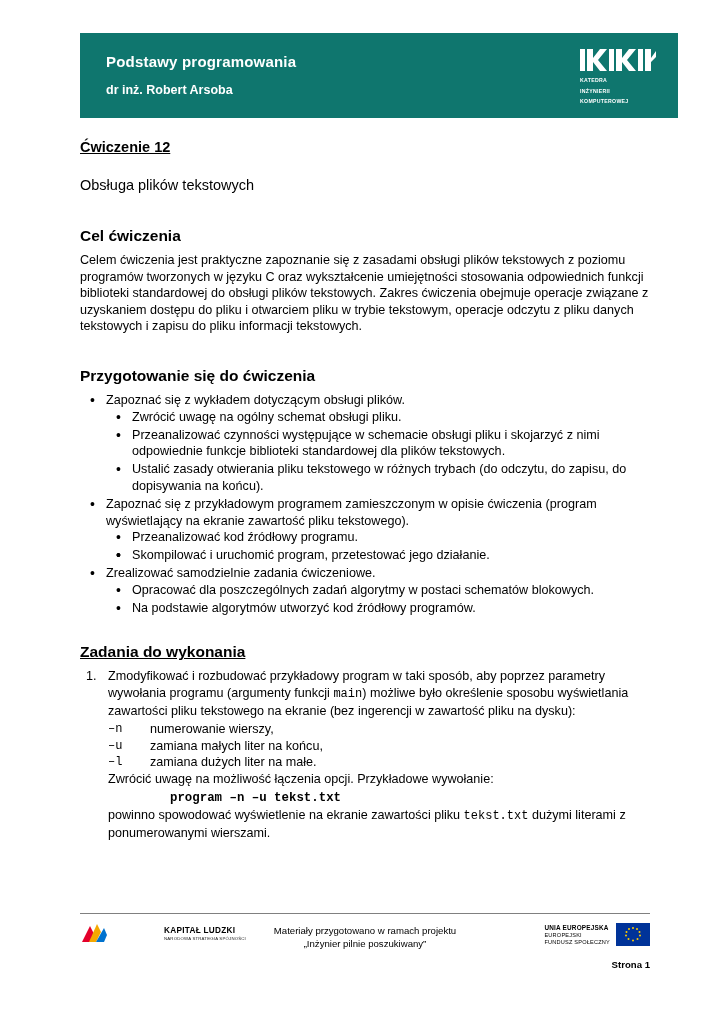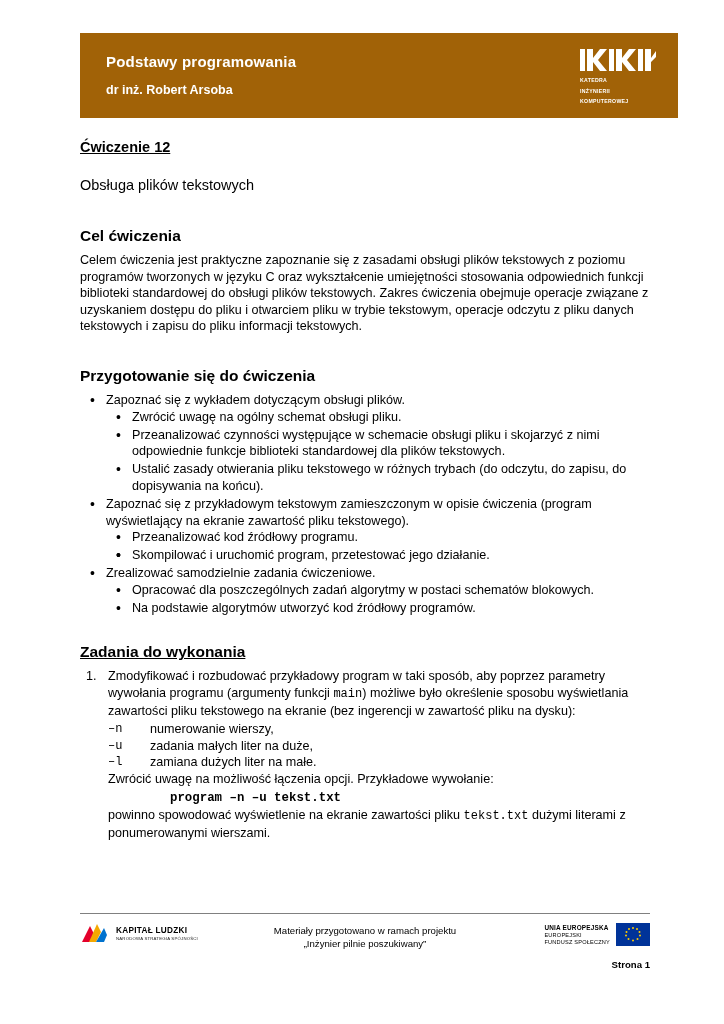--- a/index.html
+++ b/index.html
@@ -22,21 +22,21 @@
     background: #ffffff;
   }
 
   
   .header {
     position: absolute;
     left: 80px;
     top: 33px;
     width: 598px;
     height: 85px;
-    background: #a16207;
+    background: #0f766e;
     display: flex;
     align-items: flex-start;
     justify-content: space-between;
   }
   .header-text {
     padding: 20px 0 0 26px;
   }
   .header-title {
     color: #ffffff;
     font-size: 15px;
@@ -213,20 +213,21 @@
     justify-content: space-between;
   }
   .footer-left {
     display: flex;
     align-items: center;
     gap: 6px;
     width: 175px;
   }
   .kl-text {
     line-height: 1.1;
+    margin-left: 48px;
   }
   .kl-title {
     font-size: 8.2px;
     font-weight: bold;
     letter-spacing: 0.3px;
   }
   .kl-sub {
     font-size: 4.3px;
     letter-spacing: 0.2px;
     margin-top: 2px;
@@ -315,21 +316,21 @@
             <span>Przeanalizować czynności występujące w schemacie obsługi pliku i skojarzyć z nimi odpowiednie funkcje biblioteki standardowej dla plików tekstowych.</span>
           </li>
           <li>
             <span class="bullet">•</span>
             <span>Ustalić zasady otwierania pliku tekstowego w różnych trybach (do odczytu, do zapisu, do dopisywania na końcu).</span>
           </li>
         </ul>
       </li>
       <li>
         <span class="bullet">•</span>
-        <span>Zapoznać się z przykładowym tekstowym zamieszczonym w opisie ćwiczenia (program wyświetlający na ekranie zawartość pliku tekstowego).</span>
+        <span>Zapoznać się z przykładowym programem zamieszczonym w opisie ćwiczenia (program wyświetlający na ekranie zawartość pliku tekstowego).</span>
         <ul class="lvl2">
           <li>
             <span class="bullet">•</span>
             <span>Przeanalizować kod źródłowy programu.</span>
           </li>
           <li>
             <span class="bullet">•</span>
           </li>
           <li>
             <span class="bullet">•</span>
@@ -360,21 +361,21 @@
         <span class="num">1.</span>
         <span>Zmodyfikować i rozbudować przykładowy program w taki sposób, aby poprzez parametry wywołania programu (argumenty funkcji </span><code>main</code><span>) możliwe było określenie sposobu wyświetlania zawartości pliku tekstowego na ekranie (bez ingerencji w zawartość pliku na dysku):</span>
 
         <ul class="opts">
           <li>
             <span class="flag">–n</span>
             <span>numerowanie wierszy,</span>
           </li>
           <li>
             <span class="flag">–u</span>
-            <span>zadania małych liter na duże,</span>
+            <span>zamiana małych liter na końcu,</span>
           </li>
           <li>
             <span class="flag">–l</span>
             <span>zamiana dużych liter na małe.</span>
           </li>
         </ul>
 
         <div>Zwrócić uwagę na możliwość łączenia opcji. Przykładowe wywołanie:</div>
         <div class="cmd-line">program –n –u tekst.txt</div>
         <div><span>powinno spowodować wyświetlenie na ekranie zawartości pliku </span><code>tekst.txt</code><span> dużymi literami z ponumerowanymi wierszami.</span></div>

